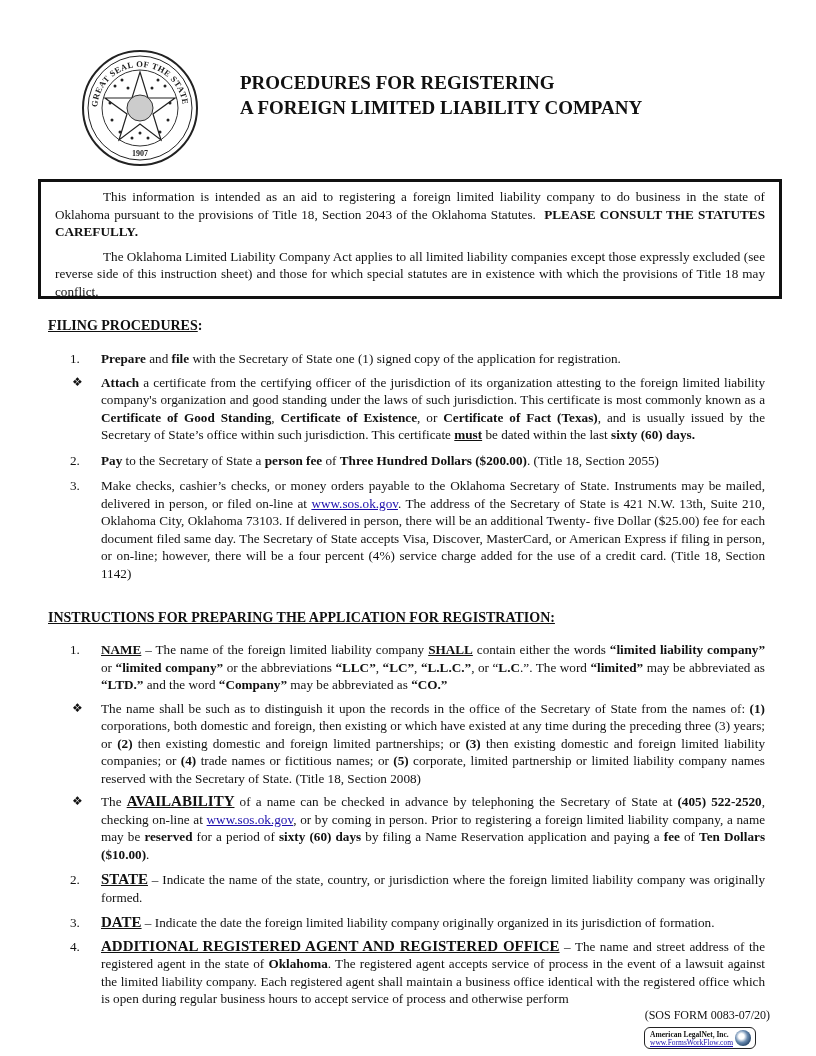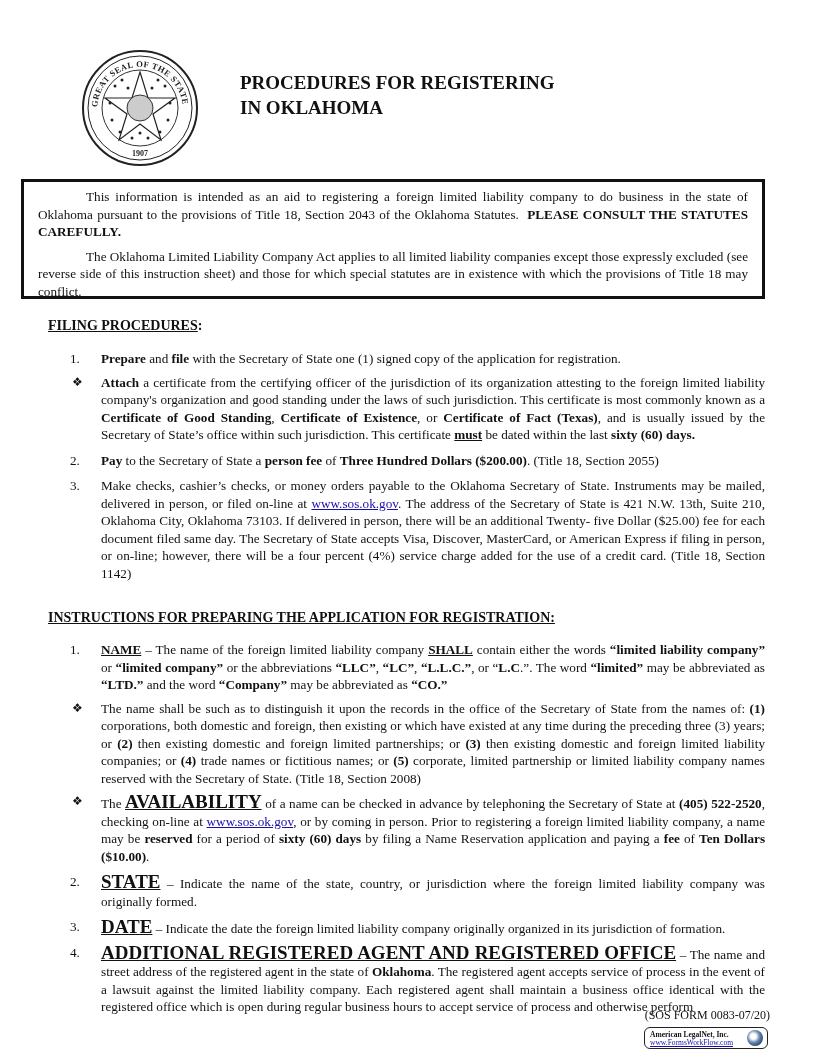--- a/index.html
+++ b/index.html
@@ -1,36 +1,36 @@
 <!DOCTYPE html>
 <html><head>
 <meta charset="utf-8">
 <style>
   html, body { margin: 0; padding: 0; background: #ffffff; }
   body { width: 816px; height: 1056px; position: relative; overflow: hidden;
          font-family: "Liberation Serif", "DejaVu Serif", serif; color: #111; }
   .seal { position: absolute; left: 80px; top: 48px; width: 120px; height: 120px; }
   .title { position: absolute; left: 240px; top: 70px; width: 500px; text-align: left;
            font-weight: bold; font-size: 19px; line-height: 25px; }
-  .intro-box { position: absolute; left: 21px; top: 179px; width: 744px; height: 120px;
+  .intro-box { position: absolute; left: 38px; top: 179px; width: 744px; height: 120px;
                border: 3px solid #111; box-sizing: border-box; padding: 6px 14px 0 14px;
                font-size: 13.2px; line-height: 17.5px; text-align: justify; }
   .intro-box p { margin: 0 0 7px 0; text-indent: 48px; }
   .section-title { position: absolute; left: 48px; font-weight: bold; font-size: 14px;
                    text-decoration: underline; }
   .items { position: absolute; left: 70px; width: 699px; font-size: 13.2px; line-height: 17.5px; }
   .item { position: relative; padding-left: 27px; text-align: justify; margin-bottom: 6px; }
   .item .marker { position: absolute; left: 0; top: 0; width: 22px; }
   .item .marker.bullet { font-size: 12px; left: 2px; }
   .item p { margin: 4px; }
   .u { text-decoration: underline; }
   .link { color: #1a0dab; text-decoration: underline; }
-  .big { font-size: 19px; }
+  .big { font-size: 15px; }
   .footer-code { position: absolute; right: 46px; top: 1008px; font-size: 12px; }
-  .badge { position: absolute; left: 644px; top: 1027px; width: 124px; height: 22px;
+  .badge { position: absolute; left: 644px; top: 1027px; width: 112px; height: 22px;
            border: 1.5px solid #222; border-radius: 6px; box-sizing: border-box;
            font-size: 7.5px; line-height: 8px; padding: 3px 4px 0 5px; }
   .badge .line1 { font-weight: bold; color: #111; }
   .badge .line2 { color: #1a0dab; text-decoration: underline; }
   .badge .globe { position: absolute; right: 4px; top: 2px; width: 16px; height: 16px;
                   border-radius: 50%; background: radial-gradient(circle at 40% 40%, #fff 20%, #6a8bb0 45%, #1b3a5e 80%); }
 </style>
 </head>
 <body>
 
@@ -63,21 +63,21 @@
       <circle cx="60" cy="85" r="1.5"></circle>
         <circle cx="48" cy="40" r="1.5"></circle>
         <circle cx="72" cy="40" r="1.5"></circle>
     </g>
     <text x="60" y="108" text-anchor="middle" font-family="Liberation Serif, serif" font-size="8" font-weight="bold" fill="#222">1907</text>
   </svg>
 </div>
 
 <div class="title">
   <div>PROCEDURES FOR REGISTERING</div>
-  <div>IN OKLAHOMA</div>
+  <div>A FOREIGN LIMITED LIABILITY COMPANY</div>
 </div>
 
 <div class="intro-box">
   <p><span>This information is intended as an aid to registering a foreign limited liability company to do business in the state of Oklahoma pursuant to the provisions of Title 18, Section 2043 of the Oklahoma Statutes.</span>&nbsp;&nbsp;<b>PLEASE CONSULT THE STATUTES CAREFULLY.</b></p>
   <p><span>The Oklahoma Limited Liability Company Act applies to all limited liability companies except those expressly excluded (see reverse side of this instruction sheet) and those for which special statutes are in existence with which the provisions of Title 18 may conflict.</span></p>
 </div>
 
 <div class="section-title" style="top:318px;">
   <span>FILING PROCEDURES</span><span style="text-decoration:none;display:inline-block">:</span>
 </div>

